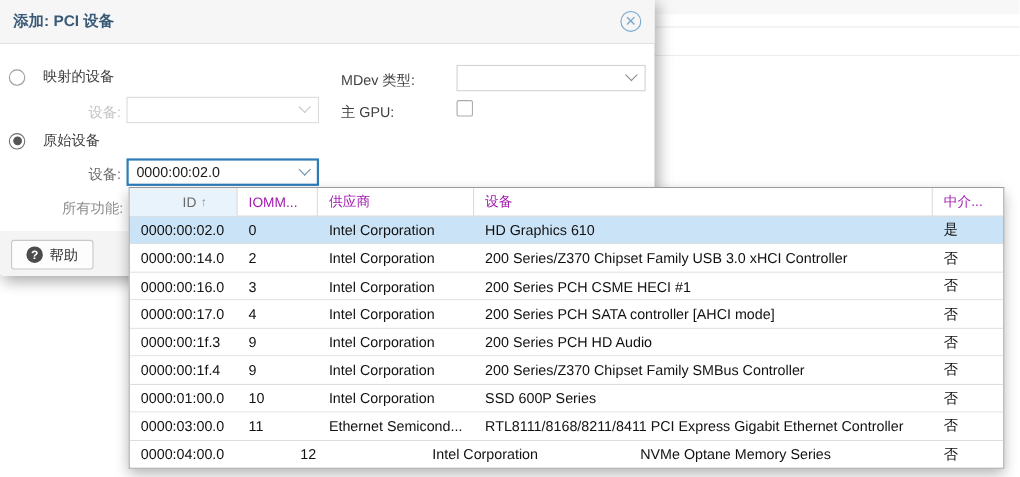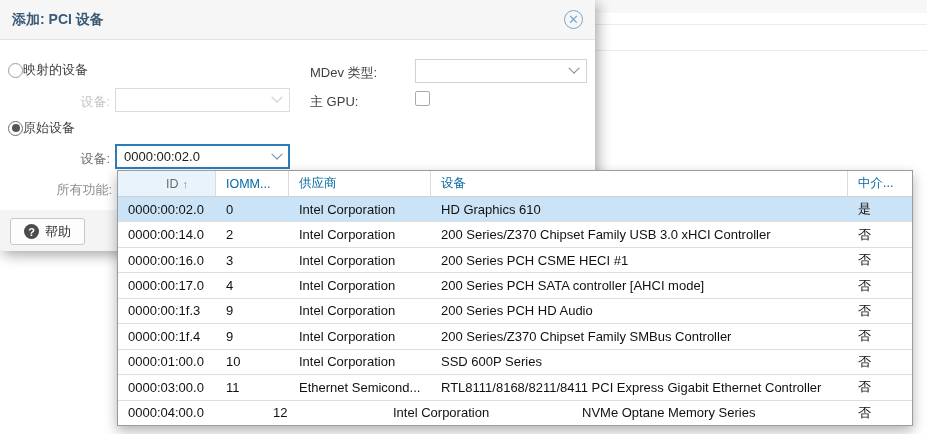--- a/index.html
+++ b/index.html
@@ -16,21 +16,21 @@
             box-shadow:3px 4px 14px rgba(0,0,0,.35); z-index:10; border-radius:0 0 4px 4px; }
   .dialog-header { position:absolute; left:0; top:0; width:100%; height:40px; background:#f6f6f6;
                    border-bottom:1px solid #e2e2e2; display:flex; align-items:center; padding:0 12px; }
   .dialog-title { flex:1; font-size:14px; font-weight:600; color:#3a5a77; }
   .close-btn { width:19px; height:19px; border:1px solid #78a8cf; border-radius:50%; color:#78a8cf;
                display:flex; align-items:center; justify-content:center; font-size:13px; line-height:1; cursor:pointer; }
 
   .f-label { position:absolute; font-size:13px; color:#3f3f3f; white-space:nowrap; }
   .f-label.right { text-align:right; }
 
-  .radio-row { position:absolute; display:flex; align-items:center; gap:0; font-size:13px; color:#3f3f3f; }
+  .radio-row { position:absolute; display:flex; align-items:center; gap:16px; font-size:13px; color:#3f3f3f; }
   .radio { width:15px; height:15px; border:1px solid #9e9e9e; border-radius:50%; background:#fff;
            display:inline-flex; align-items:center; justify-content:center; flex:none; }
   .radio.checked { border-color:#6f6f6f; }
   .radio.checked::after { content:""; width:8px; height:8px; border-radius:50%; background:#565656; }
 
   .combo { position:absolute; background:#fff; border:1px solid #d2d2d2; display:flex; align-items:center;
            padding:0 8px; font-size:13px; color:#1a1a1a; }
   .combo .combo-text { flex:1; overflow:hidden; white-space:nowrap; }
   .chev { width:8px; height:8px; border-right:1.5px solid #8a8a8a; border-bottom:1.5px solid #8a8a8a;
           transform:rotate(45deg) translate(-2px,-2px); flex:none; }
@@ -47,21 +47,21 @@
               padding:0 13px; background:#fdfdfd; border:1px solid #c8c8c8; border-radius:3px;
               font-size:13px; color:#333; cursor:pointer; }
   .help-ico { width:15px; height:15px; border-radius:50%; background:#4c4c4c; color:#fff; font-size:11px;
               font-weight:bold; display:flex; align-items:center; justify-content:center; flex:none; }
 
   
   .grid { position:absolute; left:117px; top:170px; width:796px; height:256px; background:#fff;
           border:1px solid #9b9b9b; box-shadow:0 5px 12px rgba(0,0,0,.3); z-index:20;
           display:flex; flex-direction:column; }
   .grid-header { display:flex; height:26px; flex:none; border-bottom:1px solid #cfcfcf; background:#fff; }
-  .hcell { display:flex; align-items:center; gap:4px; padding:0 10px; font-size:12.5px; color:#0369a1;
+  .hcell { display:flex; align-items:center; gap:4px; padding:0 10px; font-size:12.5px; color:#a21caf;
            border-right:1px solid #dcdcdc; white-space:nowrap; overflow:hidden; }
   .hcell:last-child { border-right:none;text-align:right; }
   .hcell.sorted { background:#e9f3fb; color:#6a6a6a;padding-left:48px; }
   .sort-arrow { font-size:11px; color:#8f8f8f; }
   .col-id { width:98px; flex:none; }
   .col-iommu { width:73px; flex:none; }
   .col-vendor { width:142px; flex:none; }
   .col-device { flex:1; min-width:0; }
   .col-mediated { width:64px; flex:none; }
   .grid-body { flex:1; display:flex; flex-direction:column; }

